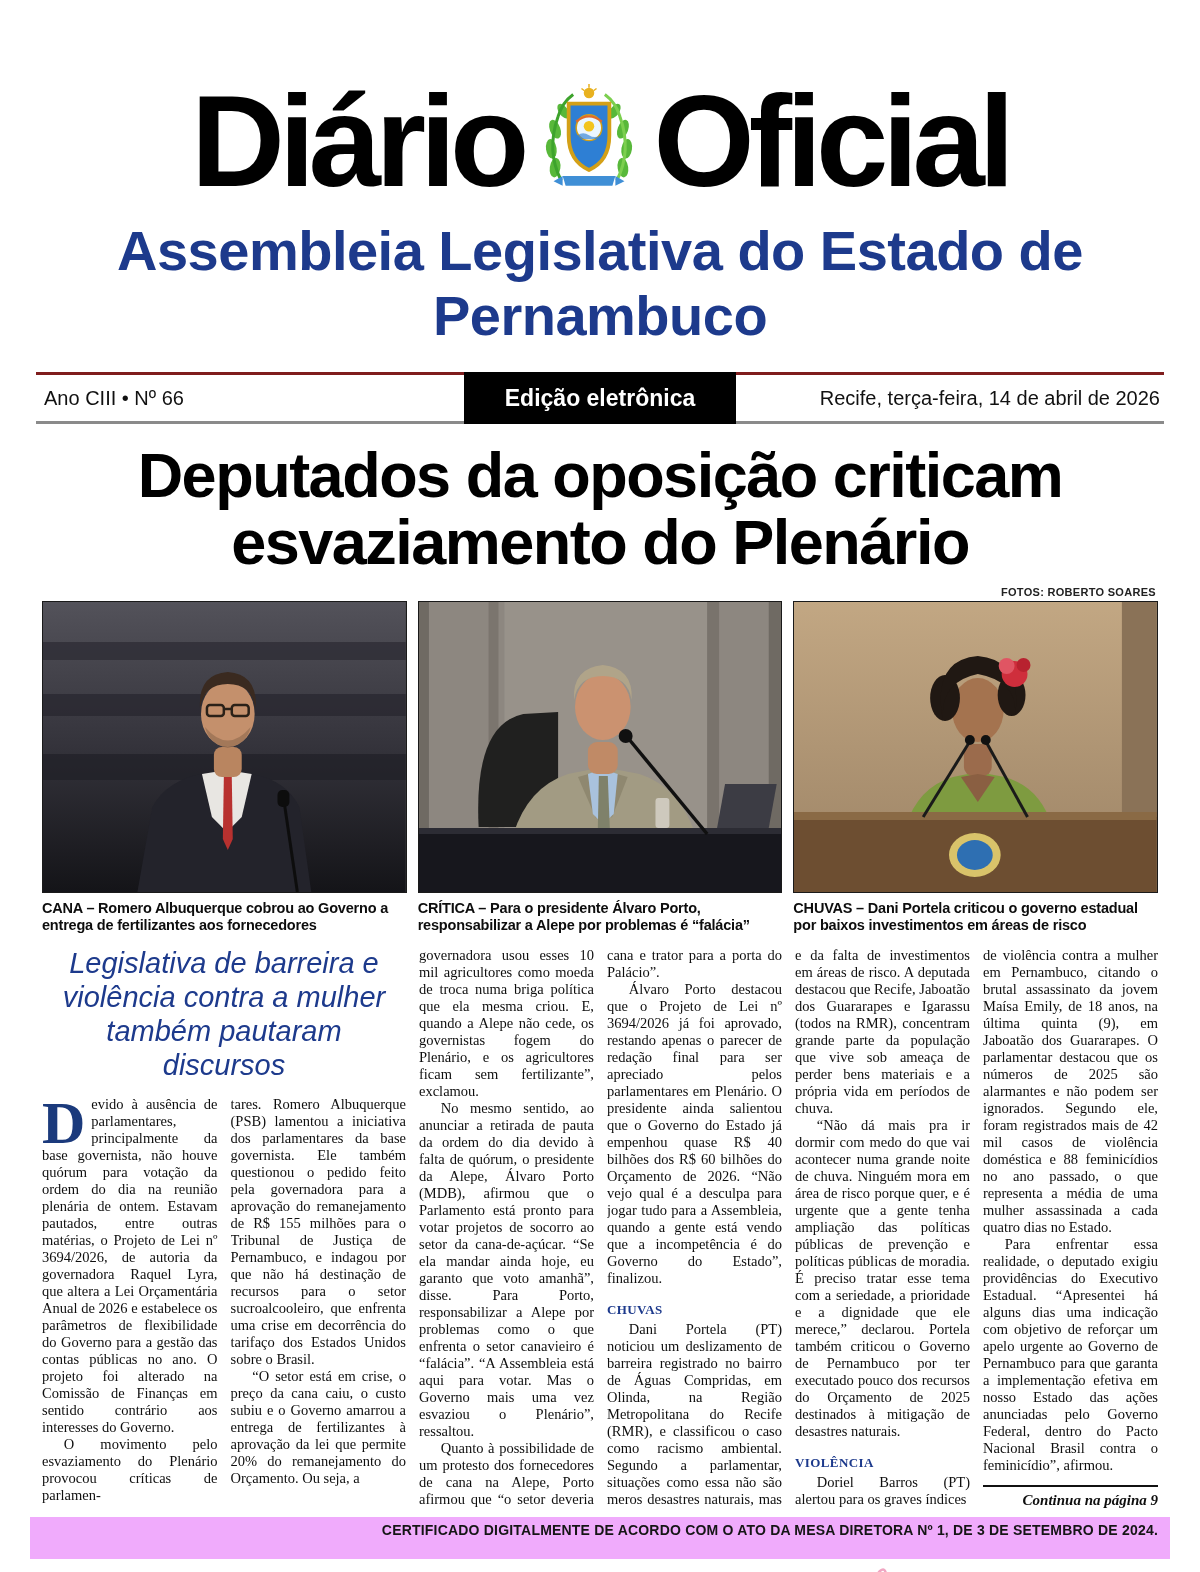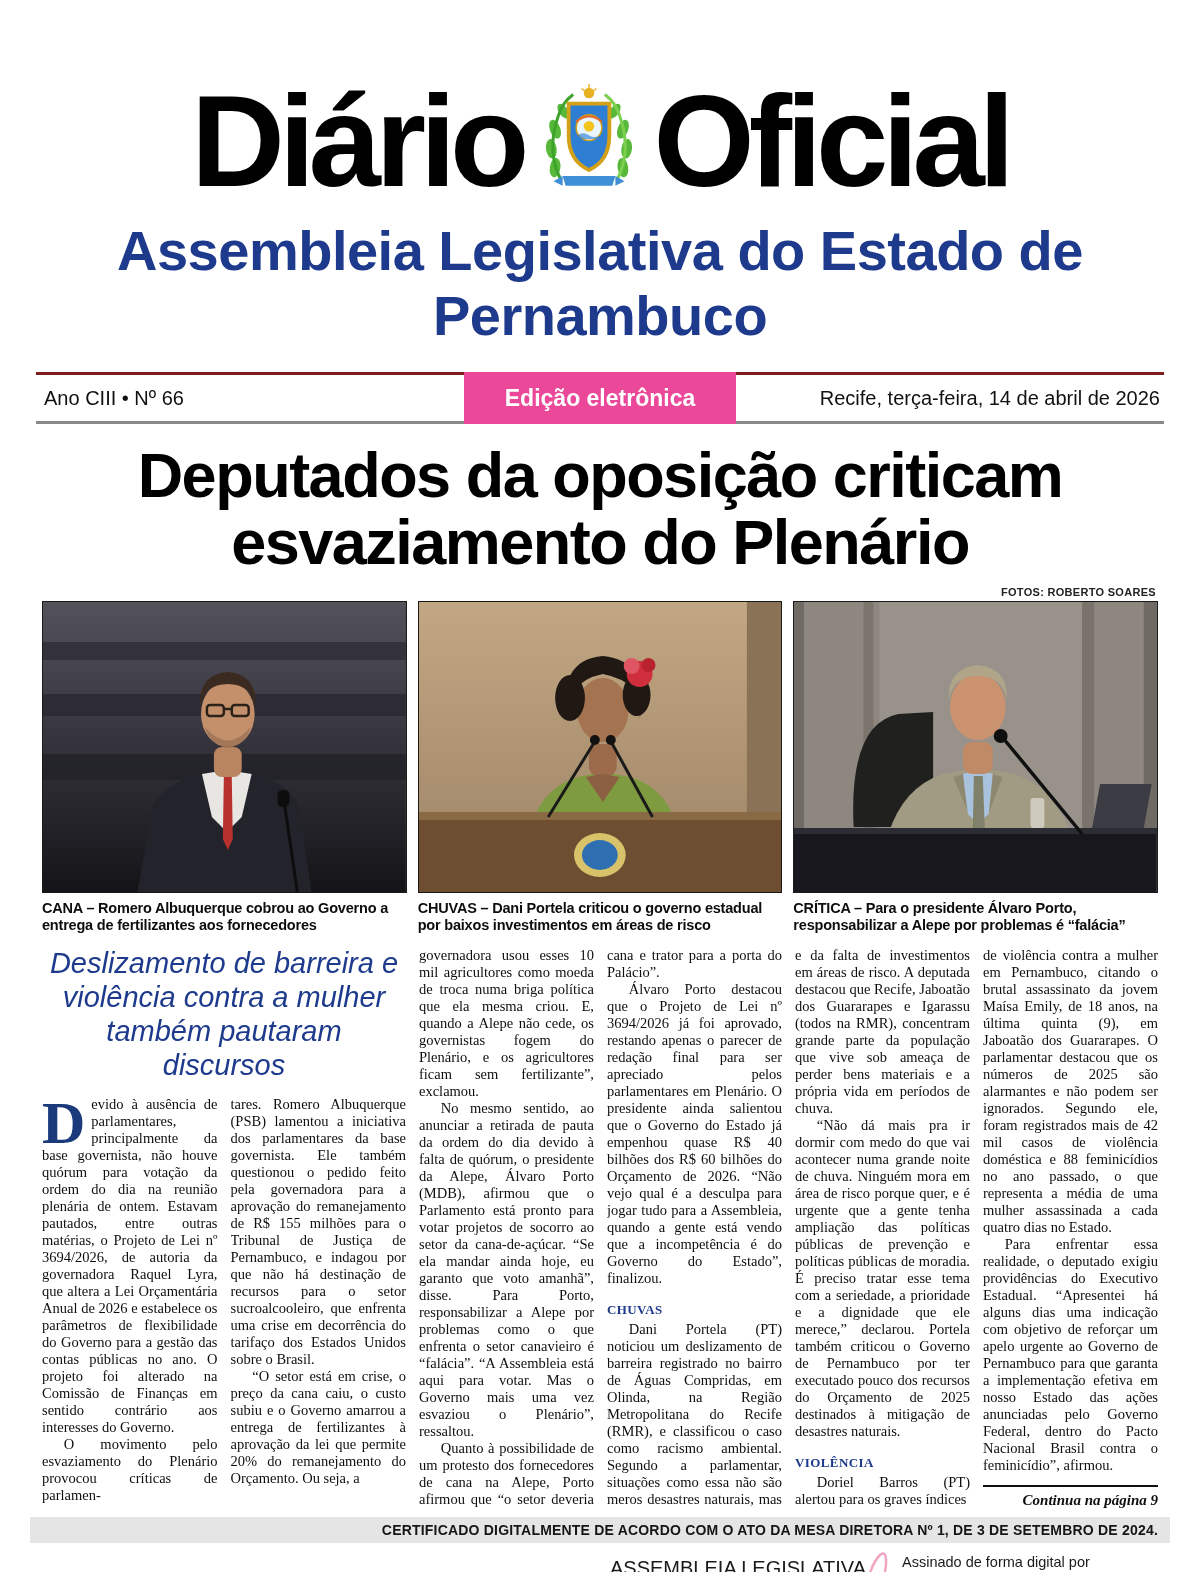--- a/index.html
+++ b/index.html
@@ -9,21 +9,21 @@
   }
   
   .masthead{display:flex;justify-content:center;align-items:center;gap:16px;margin-top:66px;height:150px;}
   .masthead-word{font-size:130px;font-weight:700;letter-spacing:-6px;line-height:1;color:#000;}
   .crest{flex:none;}
   .masthead-subtitle{text-align:center;font-size:56px;font-weight:700;color:#1d3a8c;letter-spacing:-0.5px;margin-top:2px;}
   
   .datebar{margin:24px 36px 0;position:relative;border-top:3px solid #7f1d1d;border-bottom:3px solid #8a8a8a;height:46px;font-size:20px;color:#111;}
   .date-left{position:absolute;left:8px;top:50%;transform:translateY(-50%);}
   .date-right{position:absolute;right:4px;top:50%;transform:translateY(-50%);}
-  .date-badge{position:absolute;left:50%;transform:translateX(-50%);top:-3px;bottom:-3px;width:272px;background:#ec4899;color:#fff;display:flex;align-items:center;justify-content:center;font-weight:700;font-size:23px;}
+  .date-badge{position:absolute;left:50%;transform:translateX(-50%);top:-3px;bottom:-3px;width:272px;background:#000000;color:#fff;display:flex;align-items:center;justify-content:center;font-weight:700;font-size:23px;}
   
   .headline{margin-top:18px;text-align:center;font-size:63px;font-weight:700;line-height:1.06;letter-spacing:-1.5px;color:#000;}
   .photo-credit{margin:10px 44px 0;text-align:right;font-size:11px;font-weight:700;letter-spacing:0.3px;color:#222;}
   
   .photos{margin:3px 42px 0;display:flex;gap:11px;}
   .photo-col{flex:1;min-width:0;}
   .photo-frame{height:290px;border:1px solid #1a1a1a;overflow:hidden;background:#444;}
   .photo-frame svg{display:block;width:100%;height:100%;}
   .caption{margin-top:7px;font-size:14.5px;font-weight:700;line-height:1.22;letter-spacing:-0.2px;color:#0d0d0d;}
   
@@ -33,21 +33,21 @@
   .left-cols{display:flex;gap:13px;flex:1;overflow:hidden;}
   .bodycol{flex:1;min-width:0;overflow:hidden;font-family:"Liberation Serif",serif;font-size:14.5px;line-height:17px;text-align:justify;color:#0e0e0e;}
   .bodycol p{margin:0;text-indent:1.5em;}
   .bodycol p.cont{text-indent:0;}
   .dropcap{float:left;font-family:"Liberation Serif",serif;font-weight:700;font-size:60px;line-height:48px;padding:3px 6px 0 0;color:#1b3a7c;}
   .kicker{font-family:"Liberation Serif",serif;color:#1d3a8c;font-weight:700;font-size:13px;letter-spacing:0.4px;margin:14px 0 3px;}
   .col-flex{display:flex;flex-direction:column;}
   .col-flex .coltext{flex:1;overflow:hidden;}
   .continua{flex:none;margin-top:8px;border-top:2px solid #111;padding-top:5px;text-align:right;font-style:italic;font-weight:700;font-size:15px;font-family:"Liberation Serif",serif;}
   
-  .certband{margin:8px 30px 0;background:#e5e5e5;padding:5px 12px 5px 0;text-align:right;font-weight:700;font-size:14px;letter-spacing:0.2px;color:#151515;}
+  .certband{margin:8px 30px 0;background:#f0abfc;padding:5px 12px 21px 0;text-align:right;font-weight:700;font-size:14px;letter-spacing:0.2px;color:#151515;}
   .sigarea{position:relative;height:92px;margin-top:4px;}
   .sig-name{position:absolute;left:610px;top:8px;width:280px;font-size:20px;line-height:1.32;color:#1a1a1a;}
   .sig-squiggle{position:absolute;left:846px;top:0;}
   .sig-details{position:absolute;left:902px;top:5px;width:272px;font-size:14.5px;line-height:1.42;color:#1a1a1a;}
 </style>
 </head>
 <body>
 
 <header class="masthead">
   <span class="masthead-word">Diário</span>
@@ -128,20 +128,49 @@
         <line x1="256" y1="290" x2="243" y2="202" stroke="#0d0d0d" stroke-width="3"></line>
         <rect x="236" y="188" width="12" height="17" rx="5" fill="#0d0d0d"></rect>
       </svg>
     </div>
     <div class="caption">CANA – Romero Albuquerque cobrou ao Governo a entrega de fertilizantes aos fornecedores</div>
   </div>
 
   <div class="photo-col">
     <div class="photo-frame">
       <svg viewBox="0 0 365 290" preserveAspectRatio="none" aria-hidden="true">
+        <rect width="365" height="290" fill="#8d8780"></rect>
+        <rect x="0" width="10" height="290" fill="#6f6a63"></rect>
+        <rect x="70" width="10" height="290" fill="#7b756e"></rect>
+        <rect x="86" width="204" height="290" fill="#98928a"></rect>
+        <rect x="290" width="12" height="290" fill="#79736c"></rect>
+        <rect x="352" width="13" height="290" fill="#6f6a63"></rect>
+        <path d="M60,225 Q55,122 105,112 L140,110 L140,225 Z" fill="#20201f"></path>
+        <path d="M95,232 Q110,185 150,172 L185,165 L222,172 Q262,185 278,232 L285,290 L88,290 Z" fill="#a29b83"></path>
+        <path d="M160,175 L185,168 L178,216 Z" fill="#8f8870"></path>
+        <path d="M210,175 L185,168 L194,216 Z" fill="#8f8870"></path>
+        <path d="M170,172 L185,167 L200,172 L196,212 L185,222 L175,212 Z" fill="#a9c2dd"></path>
+        <path d="M181,174 L190,174 L192,226 L186,238 L180,226 Z" fill="#7f816a"></path>
+        <rect x="170" y="140" width="30" height="32" rx="9" fill="#c08a66"></rect>
+        <ellipse cx="185" cy="105" rx="28" ry="33" fill="#cb9270"></ellipse>
+        <path d="M156,98 Q154,66 185,63 Q216,66 214,98 Q210,74 185,74 Q160,74 156,98 Z" fill="#b0a489"></path>
+        <rect x="238" y="196" width="14" height="30" rx="3" fill="#d9d5cc" opacity="0.8"></rect>
+        <rect y="226" width="365" height="64" fill="#17171d"></rect>
+        <rect y="226" width="365" height="6" fill="#2c2c34"></rect>
+        <path d="M300,226 L352,226 L360,182 L308,182 Z" fill="#3c3c44"></path>
+        <line x1="290" y1="232" x2="212" y2="138" stroke="#101010" stroke-width="3.5"></line>
+        <circle cx="208" cy="134" r="7" fill="#101010"></circle>
+      </svg>
+    </div>
+    <div class="caption">CRÍTICA – Para o presidente Álvaro Porto, responsabilizar a Alepe por problemas é “falácia”</div>
+  </div>
+
+  <div class="photo-col">
+    <div class="photo-frame">
+      <svg viewBox="0 0 365 290" preserveAspectRatio="none" aria-hidden="true">
         <defs>
             <linearGradient id="p3bg" x1="0" y1="0" x2="0" y2="1">
           <stop offset="0" stop-color="#c2a783"></stop>
               <stop offset="1" stop-color="#9c8365"></stop>
         </linearGradient>
           </defs>
         <rect width="365" height="290" fill="url(#p3bg)"></rect>
         <rect x="330" width="35" height="290" fill="#8a7257"></rect>
         <path d="M100,290 L112,225 Q125,185 160,175 L185,170 L212,175 Q248,185 260,225 L272,290 Z" fill="#7e9b40"></path>
         <rect x="171" y="142" width="28" height="32" rx="9" fill="#9b6b4c"></rect>
@@ -158,55 +187,26 @@
         <ellipse cx="182" cy="253" rx="26" ry="22" fill="#d9c36a"></ellipse>
         <ellipse cx="182" cy="253" rx="18" ry="15" fill="#2e6fb2"></ellipse>
         <line x1="130" y1="215" x2="176" y2="141" stroke="#1a1a1a" stroke-width="3"></line>
         <line x1="235" y1="215" x2="194" y2="141" stroke="#1a1a1a" stroke-width="3"></line>
         <circle cx="177" cy="138" r="5" fill="#111"></circle>
         <circle cx="193" cy="138" r="5" fill="#111"></circle>
       </svg>
     </div>
     <div class="caption">CHUVAS – Dani Portela criticou o governo estadual por baixos investimentos em áreas de risco</div>
   </div>
-
-  <div class="photo-col">
-    <div class="photo-frame">
-      <svg viewBox="0 0 365 290" preserveAspectRatio="none" aria-hidden="true">
-        <rect width="365" height="290" fill="#8d8780"></rect>
-        <rect x="0" width="10" height="290" fill="#6f6a63"></rect>
-        <rect x="70" width="10" height="290" fill="#7b756e"></rect>
-        <rect x="86" width="204" height="290" fill="#98928a"></rect>
-        <rect x="290" width="12" height="290" fill="#79736c"></rect>
-        <rect x="352" width="13" height="290" fill="#6f6a63"></rect>
-        <path d="M60,225 Q55,122 105,112 L140,110 L140,225 Z" fill="#20201f"></path>
-        <path d="M95,232 Q110,185 150,172 L185,165 L222,172 Q262,185 278,232 L285,290 L88,290 Z" fill="#a29b83"></path>
-        <path d="M160,175 L185,168 L178,216 Z" fill="#8f8870"></path>
-        <path d="M210,175 L185,168 L194,216 Z" fill="#8f8870"></path>
-        <path d="M170,172 L185,167 L200,172 L196,212 L185,222 L175,212 Z" fill="#a9c2dd"></path>
-        <path d="M181,174 L190,174 L192,226 L186,238 L180,226 Z" fill="#7f816a"></path>
-        <rect x="170" y="140" width="30" height="32" rx="9" fill="#c08a66"></rect>
-        <ellipse cx="185" cy="105" rx="28" ry="33" fill="#cb9270"></ellipse>
-        <path d="M156,98 Q154,66 185,63 Q216,66 214,98 Q210,74 185,74 Q160,74 156,98 Z" fill="#b0a489"></path>
-        <rect x="238" y="196" width="14" height="30" rx="3" fill="#d9d5cc" opacity="0.8"></rect>
-        <rect y="226" width="365" height="64" fill="#17171d"></rect>
-        <rect y="226" width="365" height="6" fill="#2c2c34"></rect>
-        <path d="M300,226 L352,226 L360,182 L308,182 Z" fill="#3c3c44"></path>
-        <line x1="290" y1="232" x2="212" y2="138" stroke="#101010" stroke-width="3.5"></line>
-        <circle cx="208" cy="134" r="7" fill="#101010"></circle>
-      </svg>
-    </div>
-    <div class="caption">CRÍTICA – Para o presidente Álvaro Porto, responsabilizar a Alepe por problemas é “falácia”</div>
-  </div>
 </div>
 
 <div class="article">
 
   <div class="left-block">
-    <div class="subhead-blue">Deslizamento de barreira e violência contra a mulher também pautaram discursos</div>
+    <div class="subhead-blue">Legislativa de barreira e violência contra a mulher também pautaram discursos</div>
     <div class="left-cols">
       <div class="bodycol">
         <p class="cont"><span class="dropcap">D</span><span>evido à ausência de parlamentares, principalmente da base governista, não houve quórum para votação da ordem do dia na reunião plenária de ontem. Estavam pautados, entre outras matérias, o Projeto de Lei nº 3694/2026, de autoria da governadora Raquel Lyra, que altera a Lei Orçamentária Anual de 2026 e estabelece os parâmetros de flexibilidade do Governo para a gestão das contas públicas no ano. O projeto foi alterado na Comissão de Finanças em sentido contrário aos interesses do Governo.</span></p>
         <p>O movimento pelo esvaziamento do Plenário provocou críticas de parlamen-</p>
       </div>
       <div class="bodycol">
         <p class="cont">tares. Romero Albuquerque (PSB) lamentou a iniciativa dos parlamentares da base governista. Ele também questionou o pedido feito pela governadora para a aprovação do remanejamento de R$ 155 milhões para o Tribunal de Justiça de Pernambuco, e indagou por que não há destinação de recursos para o setor sucroalcooleiro, que enfrenta uma crise em decorrência do tarifaço dos Estados Unidos sobre o Brasil.</p>
         <p>“O setor está em crise, o preço da cana caiu, o custo subiu e o Governo amarrou a entrega de fertilizantes à aprovação da lei que permite 20% do remanejamento do Orçamento. Ou seja, a</p>
       </div>
     </div>

